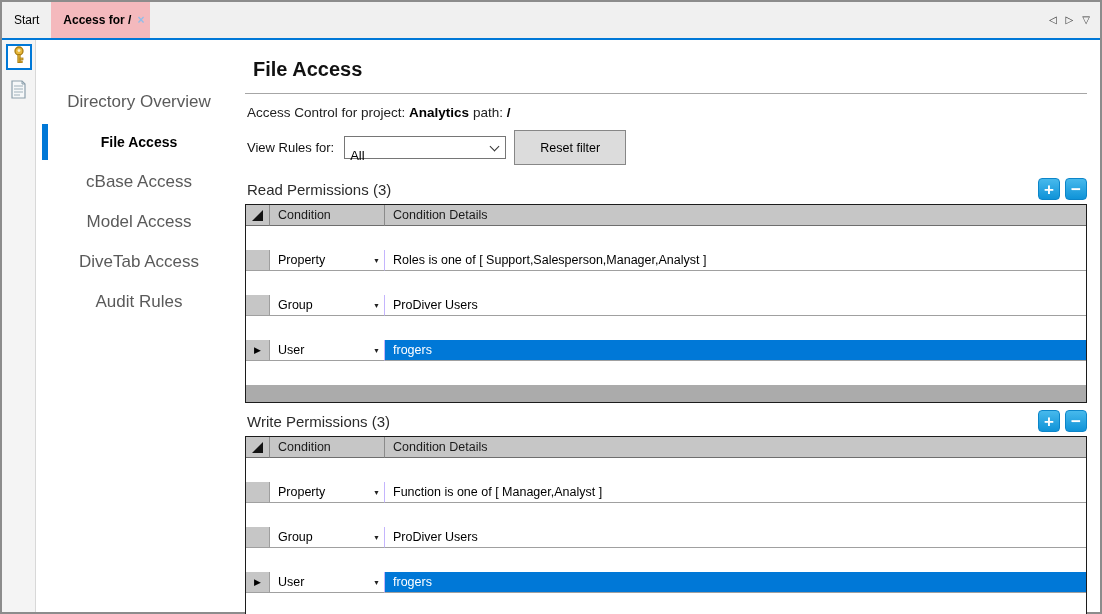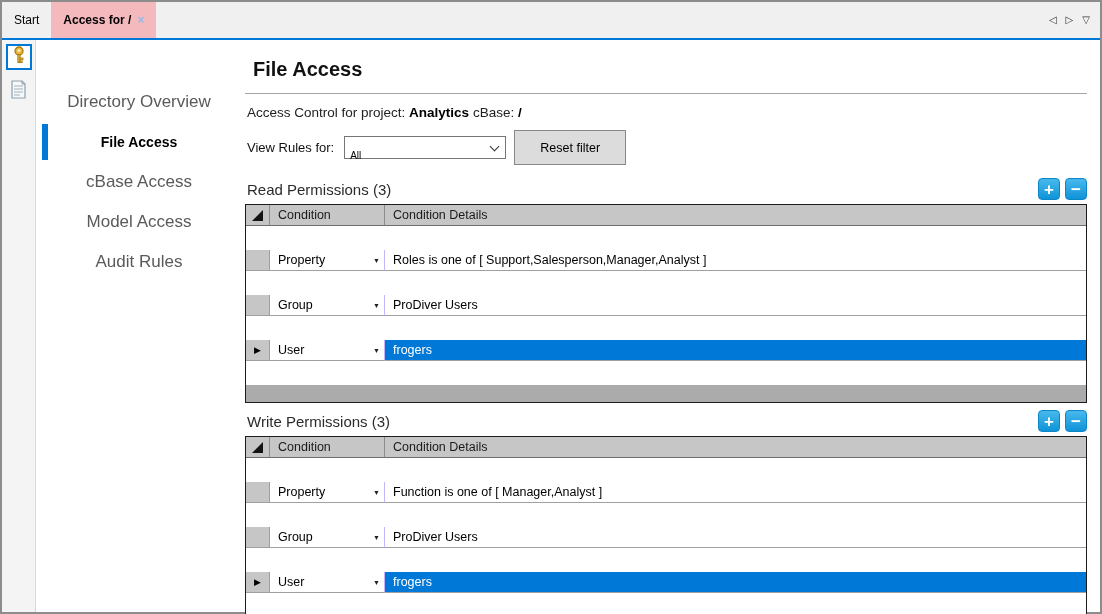--- a/index.html
+++ b/index.html
@@ -8,21 +8,21 @@
   }
   *{box-sizing:border-box; margin:0; padding:0;}
   html,body{background:#ffffff;}
   body{font-family:"Liberation Sans", sans-serif; width:1102px; height:614px; overflow:hidden;}
   .window{width:1102px; height:614px; border:2px solid #8c8c8c; background:#fff; display:flex; flex-direction:column;}
 
   
   .tabbar{height:38px; background:#f0f0f0; display:flex; align-items:stretch;
           border-bottom:2px solid var(--accent); flex:0 0 auto;}
   .tab{display:flex; align-items:center; padding:0 12px; font-size:12px; color:#000; cursor:default;}
-  .tab.selected{background:var(--tab-pink); font-weight:bold; }
+  .tab.selected{background:var(--tab-pink); font-weight:bold; padding-right:6px;}
   .tab-close{font-size:12px; font-weight:bold; color:#93bde8; margin-left:6px; line-height:1;}
   .tab-spacer{flex:1;}
   .nav-arrows{display:flex; align-items:center; gap:9px; padding-right:10px; font-size:10px; color:#333;}
   .nav-arrows span{line-height:1;}
 
   
   .bodyrow{flex:1; display:flex; min-height:0;}
 
   
   .toolstrip{width:34px; background:#f4f4f4; border-right:1px solid #d8d8d8; padding-top:4px;
@@ -43,21 +43,21 @@
   
   .content{flex:1; padding:18px 13px 0 3px; min-width:0;}
   .page-title{font-size:20px; font-weight:bold; color:#111; margin:0 0 12px 8px;}
   .rule{border:none; border-top:1px solid #a6a6a6; margin:0 0 11px 0;}
   .access-line{font-size:13.5px; color:#222; margin:0 0 10px 2px;}
   .access-line b{color:#000;}
 
   .filter-row{display:flex; align-items:center; margin:0 0 12px 2px;}
   .filter-label{font-size:13px; color:#111; margin-right:10px;}
   .selectbox{width:162px; height:23px; border:1px solid #767676; background:#fff; position:relative;
-             display:flex; align-items:center; padding:16px 20px 0 5px; font-size:10px; color:#000; margin-right:8px;}
+             display:flex; align-items:center; padding:16px 20px 0 5px; font-size:13px; color:#000; margin-right:8px;}
   .selectbox .chev{position:absolute; right:7px; top:6px; width:7px; height:7px;
              border-right:1px solid #333; border-bottom:1px solid #333; transform:rotate(45deg);}
   .reset-btn{width:112px; height:35px; background:#dcdcdc; border:1px solid #878787;
              font-size:12.5px; font-family:inherit; color:#000;}
 
   .section-head{display:flex; align-items:center; justify-content:space-between; margin:0 0 3px 2px; height:24px;}
   .section-title{font-size:15px; color:#2b2b2b;}
   .pm-btns{display:flex; gap:5px;}
   .pm-btn{width:22px; height:22px; border-radius:4px; border:1px solid #0c85c9; color:#fff;
           background:linear-gradient(#47b9ec,#0f93d8); font-size:17px; font-weight:bold;
@@ -147,32 +147,36 @@
       <div class="nav-item">
 
         <span>cBase Access</span>
       </div>
       <div class="nav-item">
 
         <span>Model Access</span>
       </div>
       <div class="nav-item">
 
+        <span>DiveTab Access</span>
+      </div>
+      <div class="nav-item">
+
         <span>Audit Rules</span>
       </div>
     </div>
 
     <div class="content">
       <h1 class="page-title">File Access</h1>
       <hr class="rule">
 
       <div class="access-line">
         <span>Access Control for project:</span>
         <b>Analytics</b>
-        <span>cBase:</span>
+        <span>path:</span>
         <b>/</b>
       </div>
 
       <div class="filter-row">
         <span class="filter-label">View Rules for:</span>
         <div class="selectbox">
           <span>All</span>
           <span class="chev"></span>
         </div>
         <button class="reset-btn">Reset filter</button>

